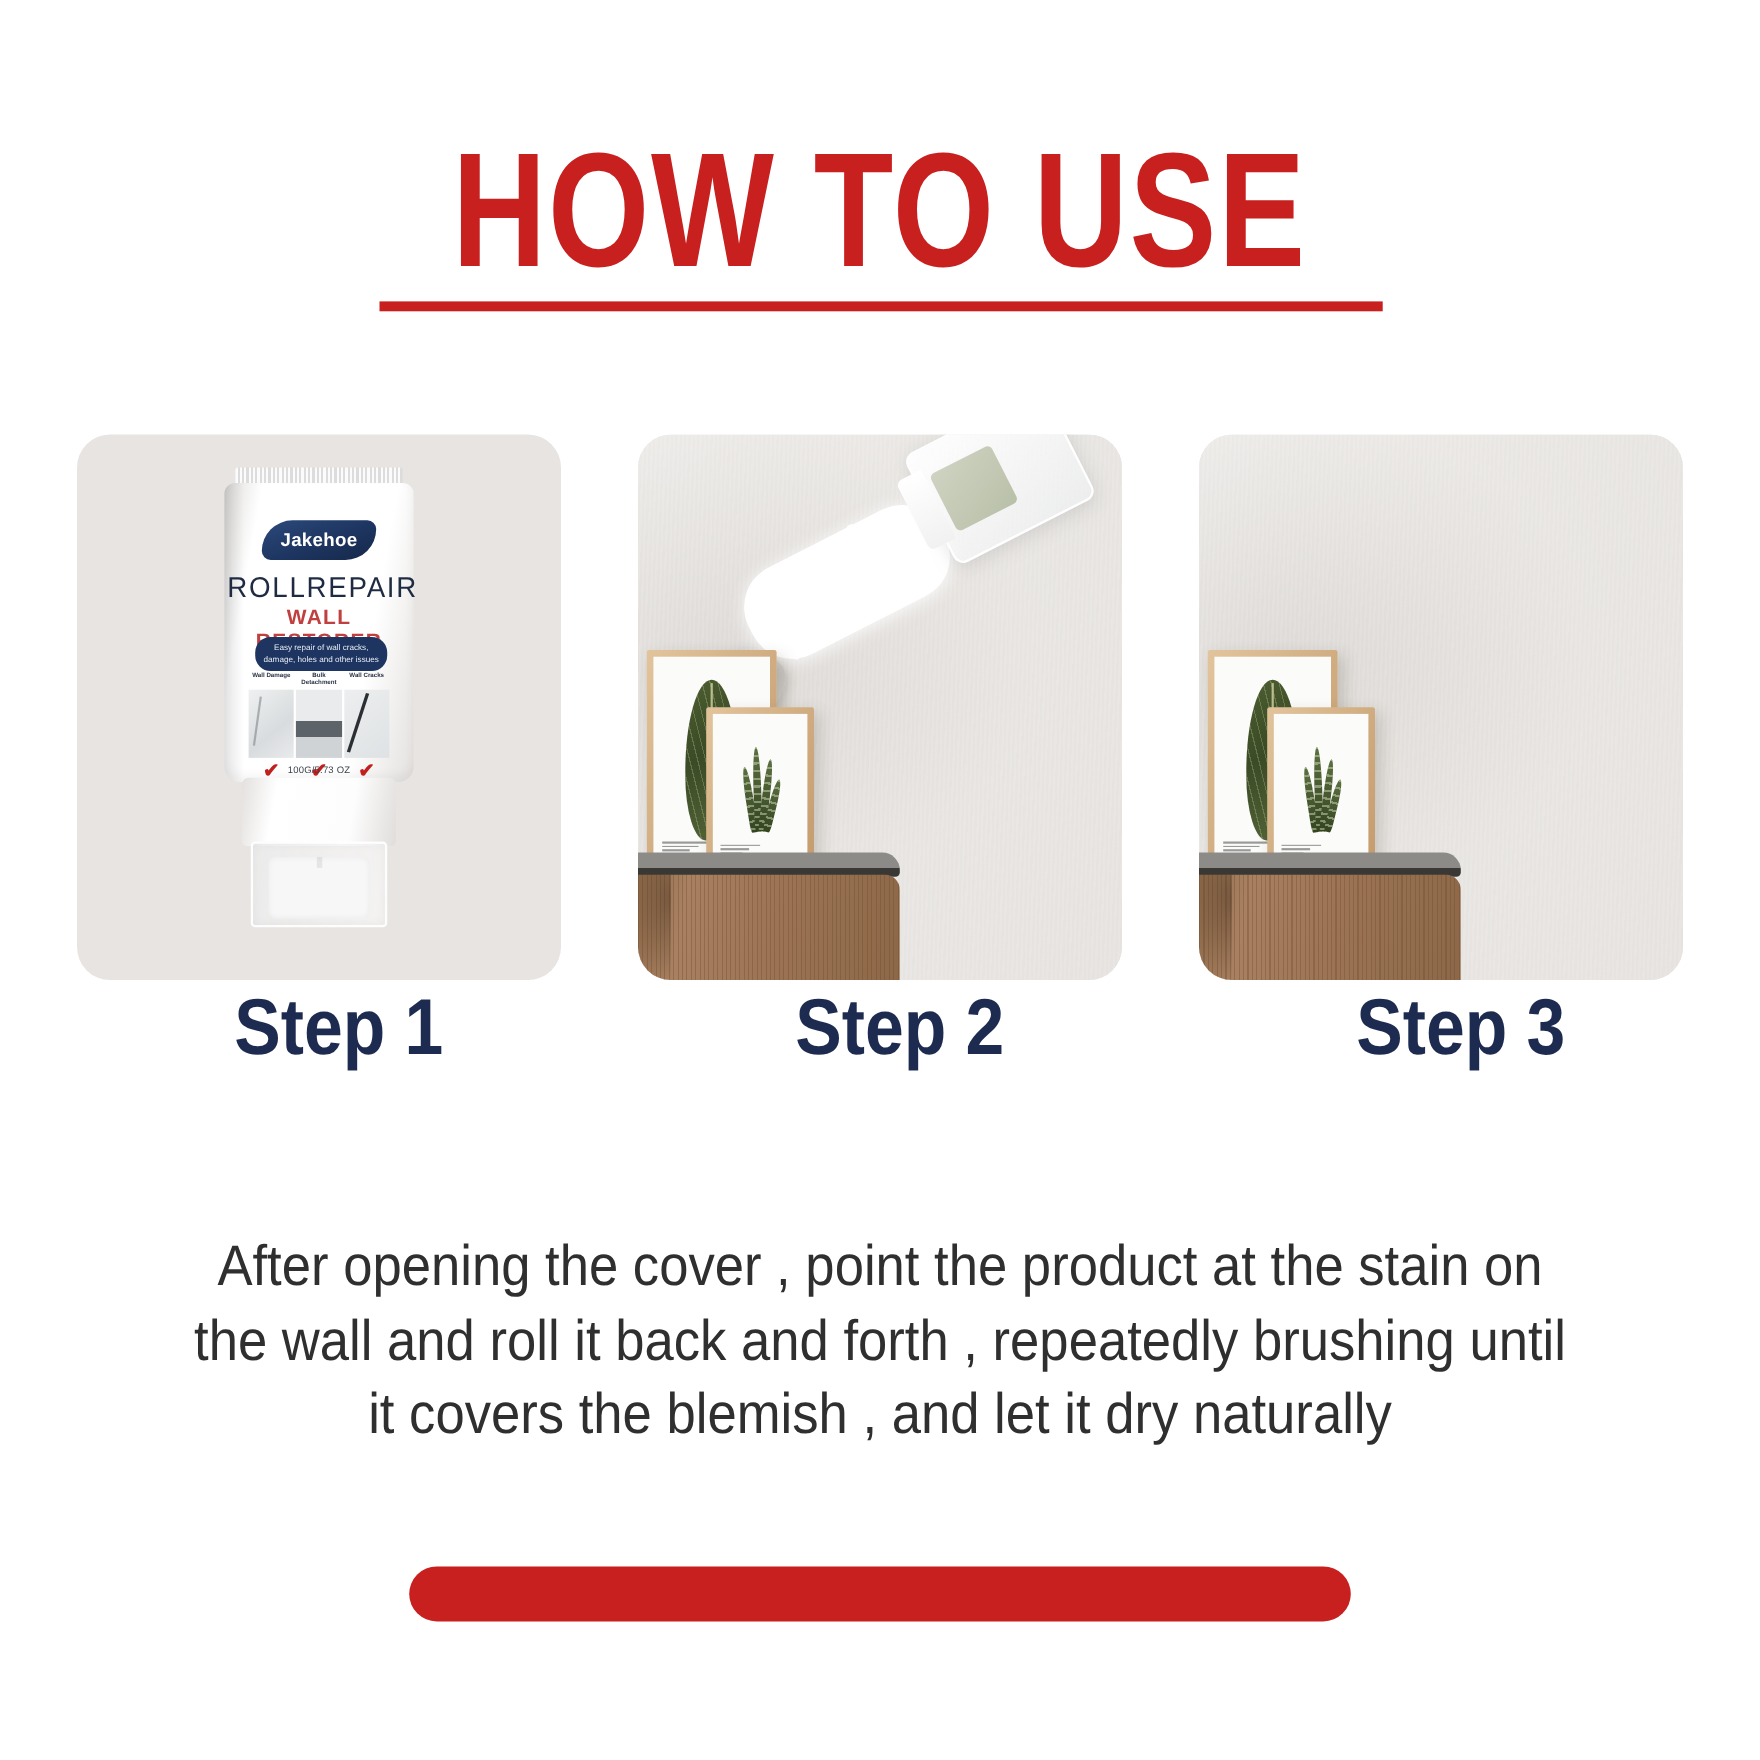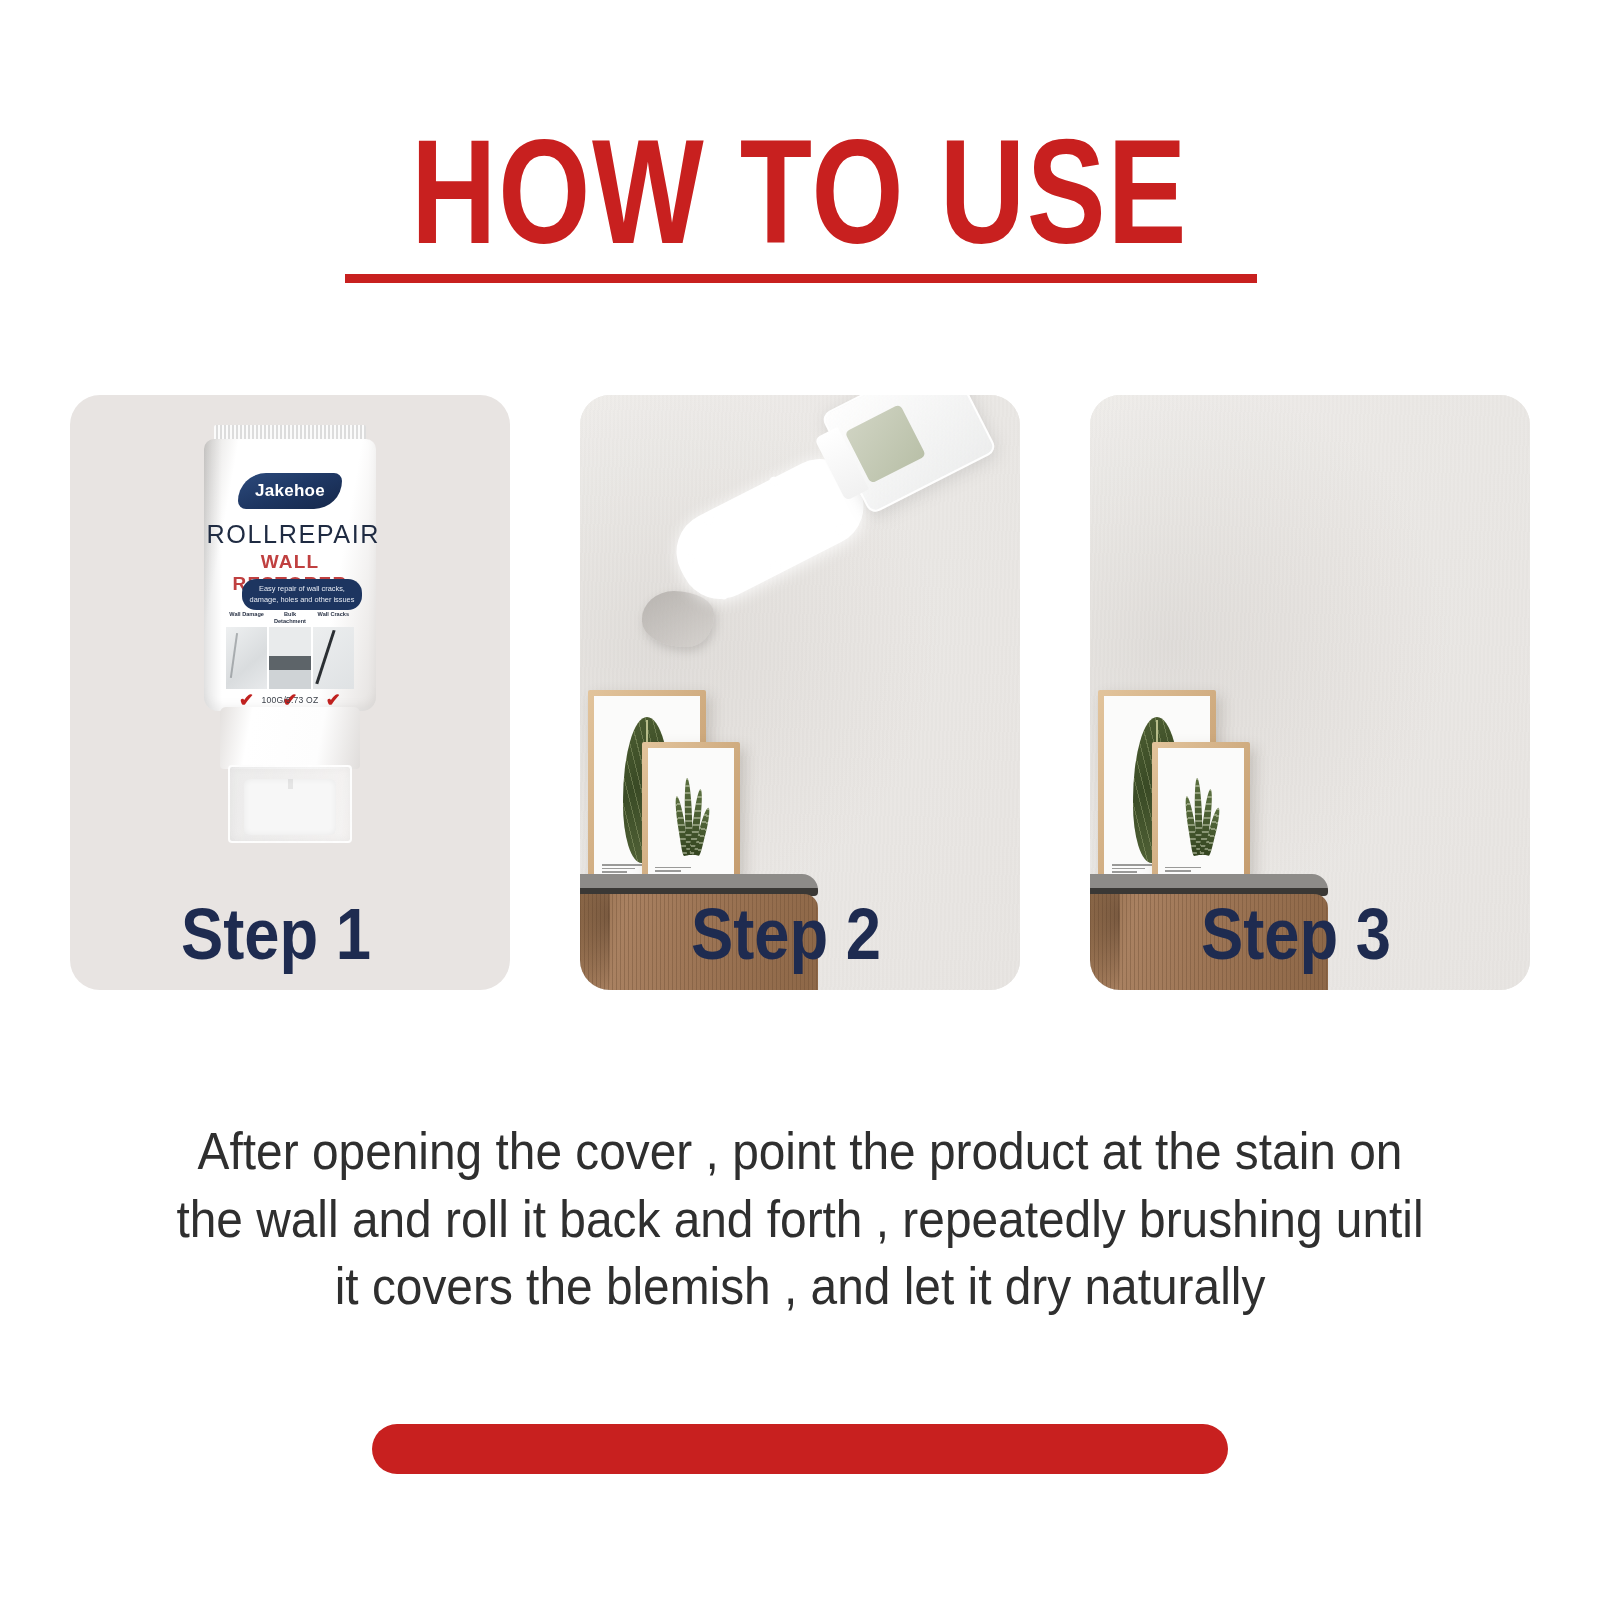--- a/index.html
+++ b/index.html
@@ -30,21 +30,21 @@
     position:absolute; left:345px; top:274px; width:912px; height:9px;
     background:#c8201f;
   }
 
   
   .cards{
     position:absolute; left:70px; top:395px; width:1460px; height:478px;
     display:flex; justify-content:space-between;
   }
   .card{
-    width:440px; height:595px; border-radius:30px; overflow:hidden;
+    width:440px; height:496px; border-radius:30px; overflow:hidden;
     position:relative;
   }
 
   
   .card1{ background:#e8e4e2; }
   .tube{
     position:absolute; left:50%; top:30px; transform:translateX(-50%);
     width:184px; height:420px;
   }
   .tube-crimp{
@@ -98,21 +98,21 @@
   .prod-name{
     position:absolute; left:0; top:80px; width:100%; text-align:center;
     font-size:26px; font-weight:500; letter-spacing:1.6px; color:#1f2b42;
     transform:scaleX(0.97);
   }
   .prod-sub{
     position:absolute; left:0; top:112px; width:100%; text-align:center;
     font-size:19px; font-weight:600; letter-spacing:1.2px; color:#c04040;
   }
   .tagline{
-    position:absolute; left:38px; top:140px; width:120px; padding:5px 6px;
+    position:absolute; left:28px; top:140px; width:120px; padding:5px 6px;
     background:#1d3560; border-radius:14px;
     color:#e8ecf4; font-size:7.4px; line-height:1.45; text-align:center;
   }
   .panels{
     position:absolute; left:22px; top:188px; width:128px; height:62px;
     display:flex; gap:2px;
   }
   .panel{ flex:1; position:relative; }
   .panel-img{ position:absolute; inset:0; }
   .p1 .panel-img{ background:linear-gradient(140deg,#eef0f1,#d9dcde 60%,#e8eaec); }
@@ -277,21 +277,21 @@
     border-radius:5px;
   }
   .app-tip{
     position:absolute; left:-16px; top:18px; width:26px; height:70px;
     background:linear-gradient(180deg,#ffffff,#f1f1f1);
     border-radius:6px 2px 2px 6px;
   }
 
   
   .steps{
-    position:absolute; left:56px; top:898px; width:1460px; height:92px;
+    position:absolute; left:88px; top:898px; width:1460px; height:92px;
     display:flex; justify-content:space-between;
   }
   .step-label{
     width:440px; text-align:center;
     font-size:72px; font-weight:600; color:#1e2b50; line-height:1;
     transform:scaleX(0.88); transform-origin:center;
     white-space:nowrap;
   }
 
   

